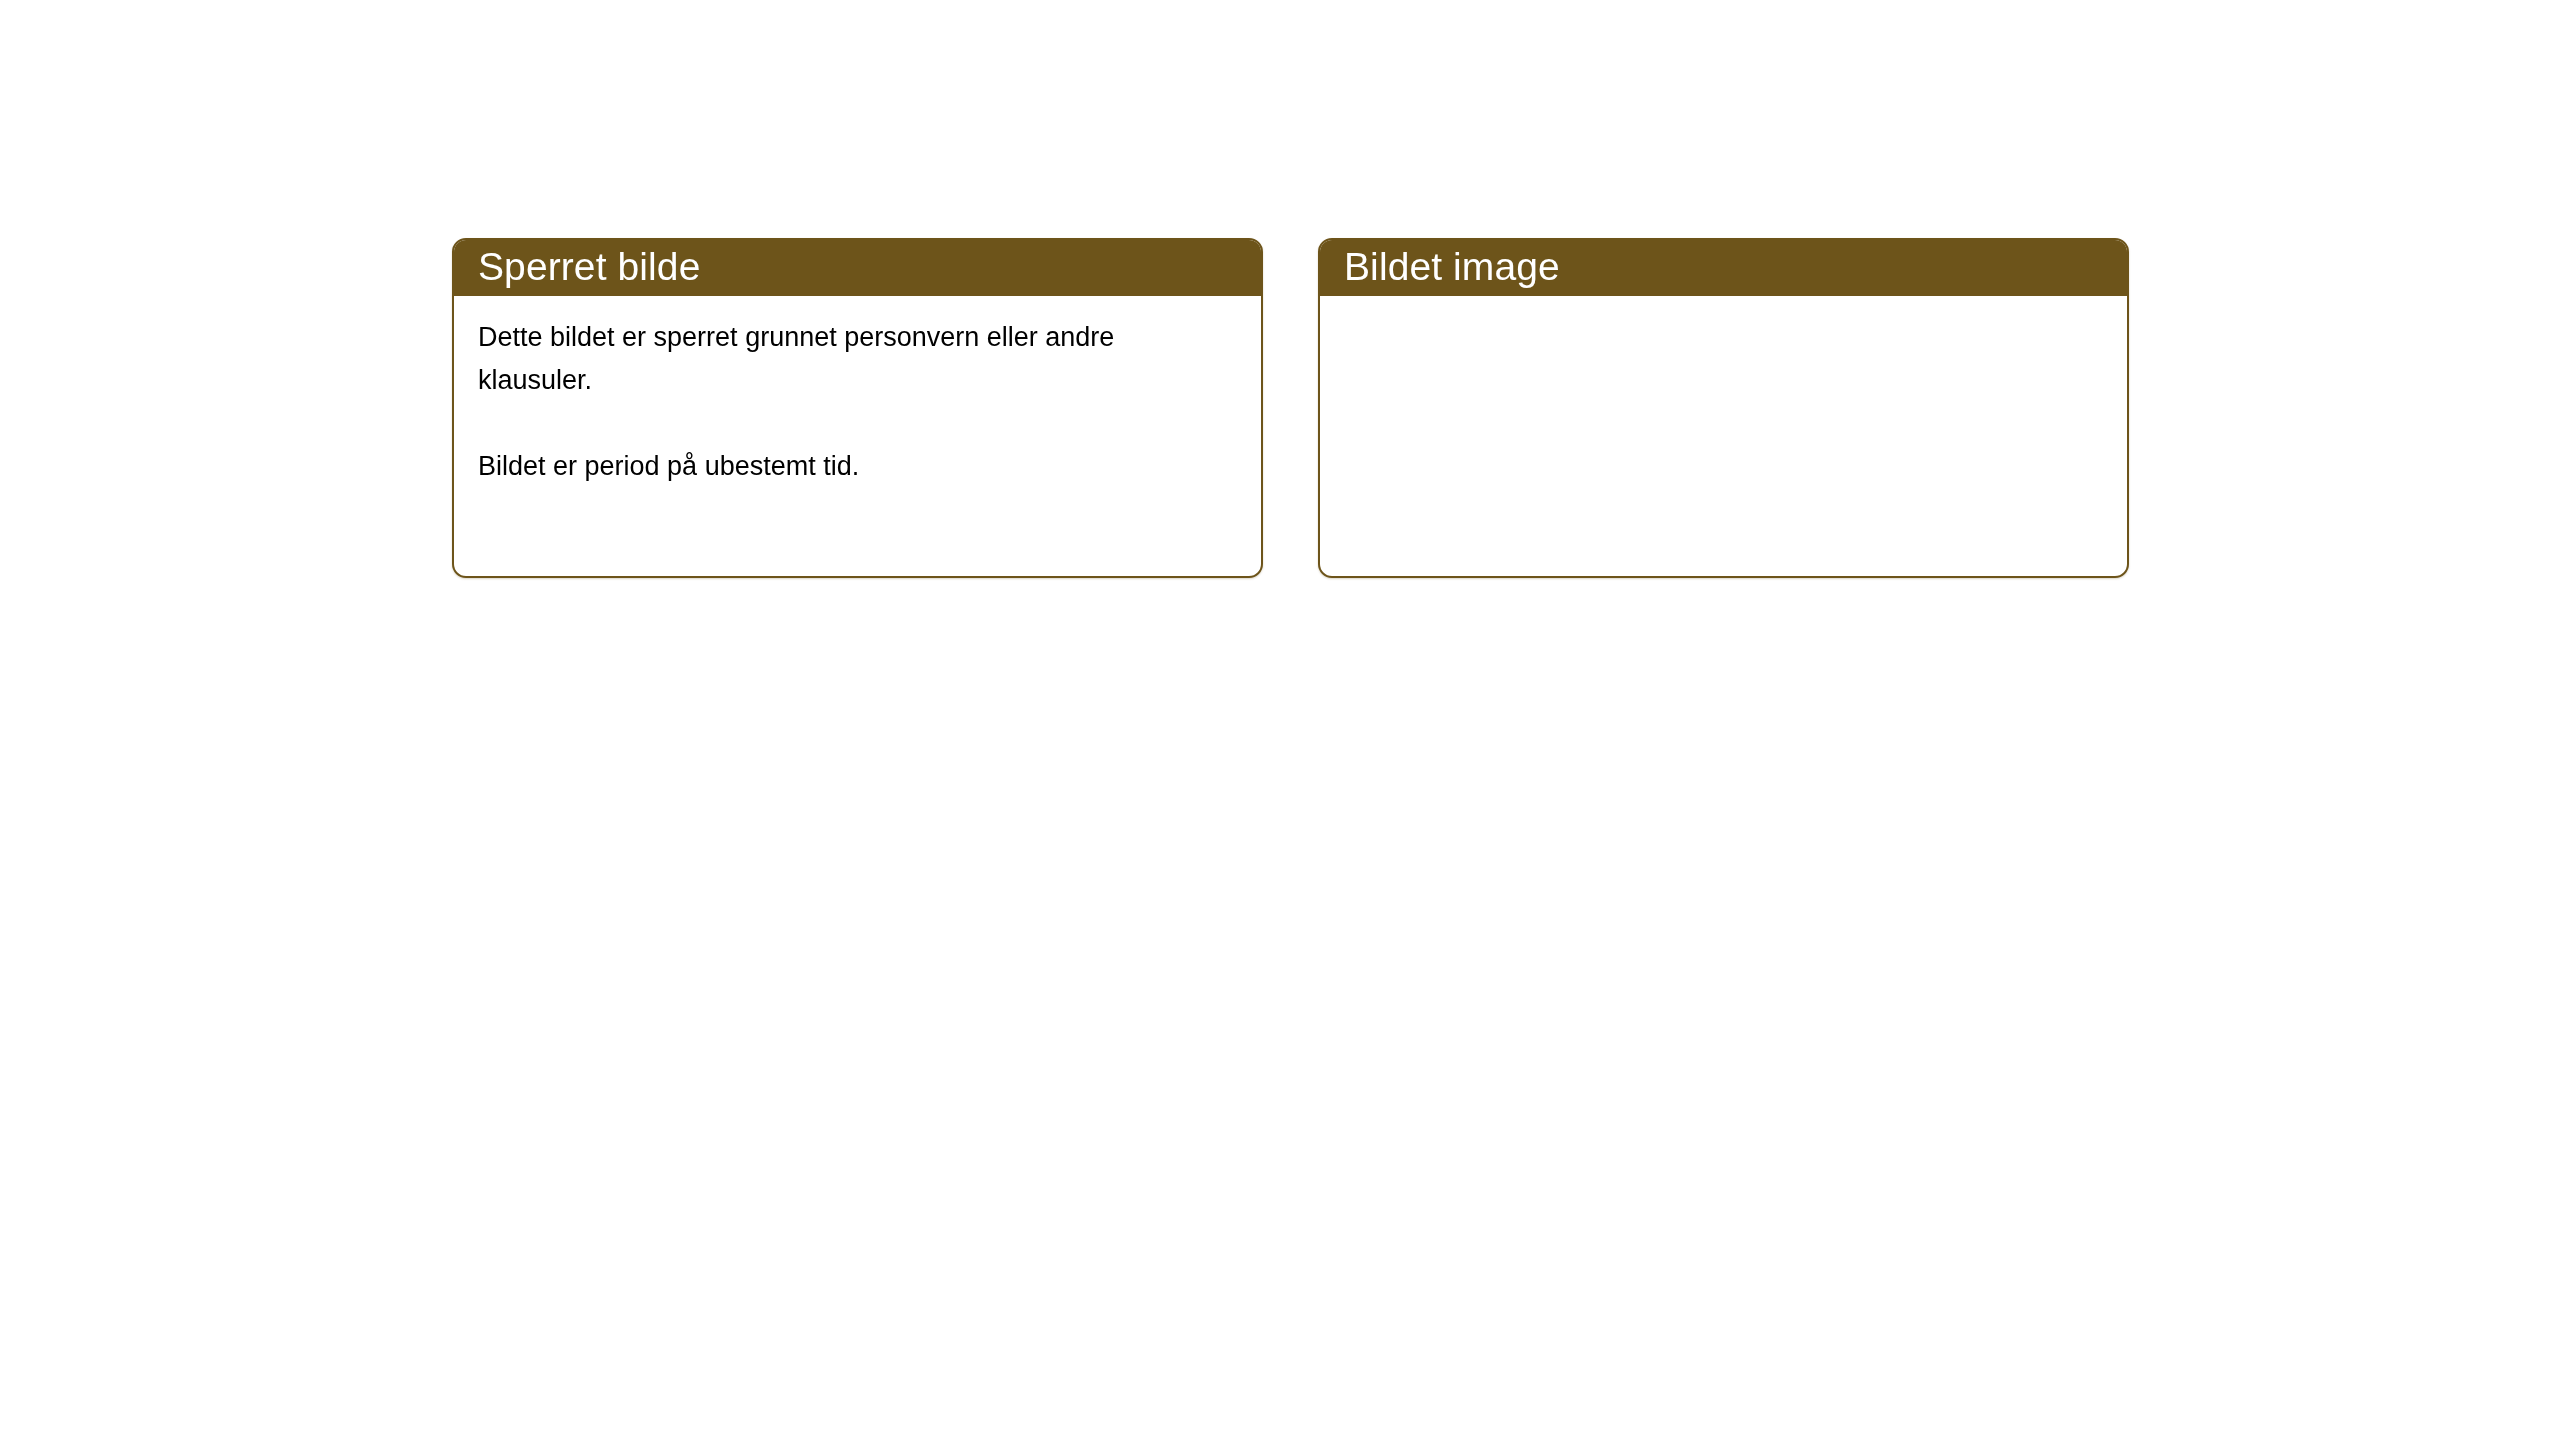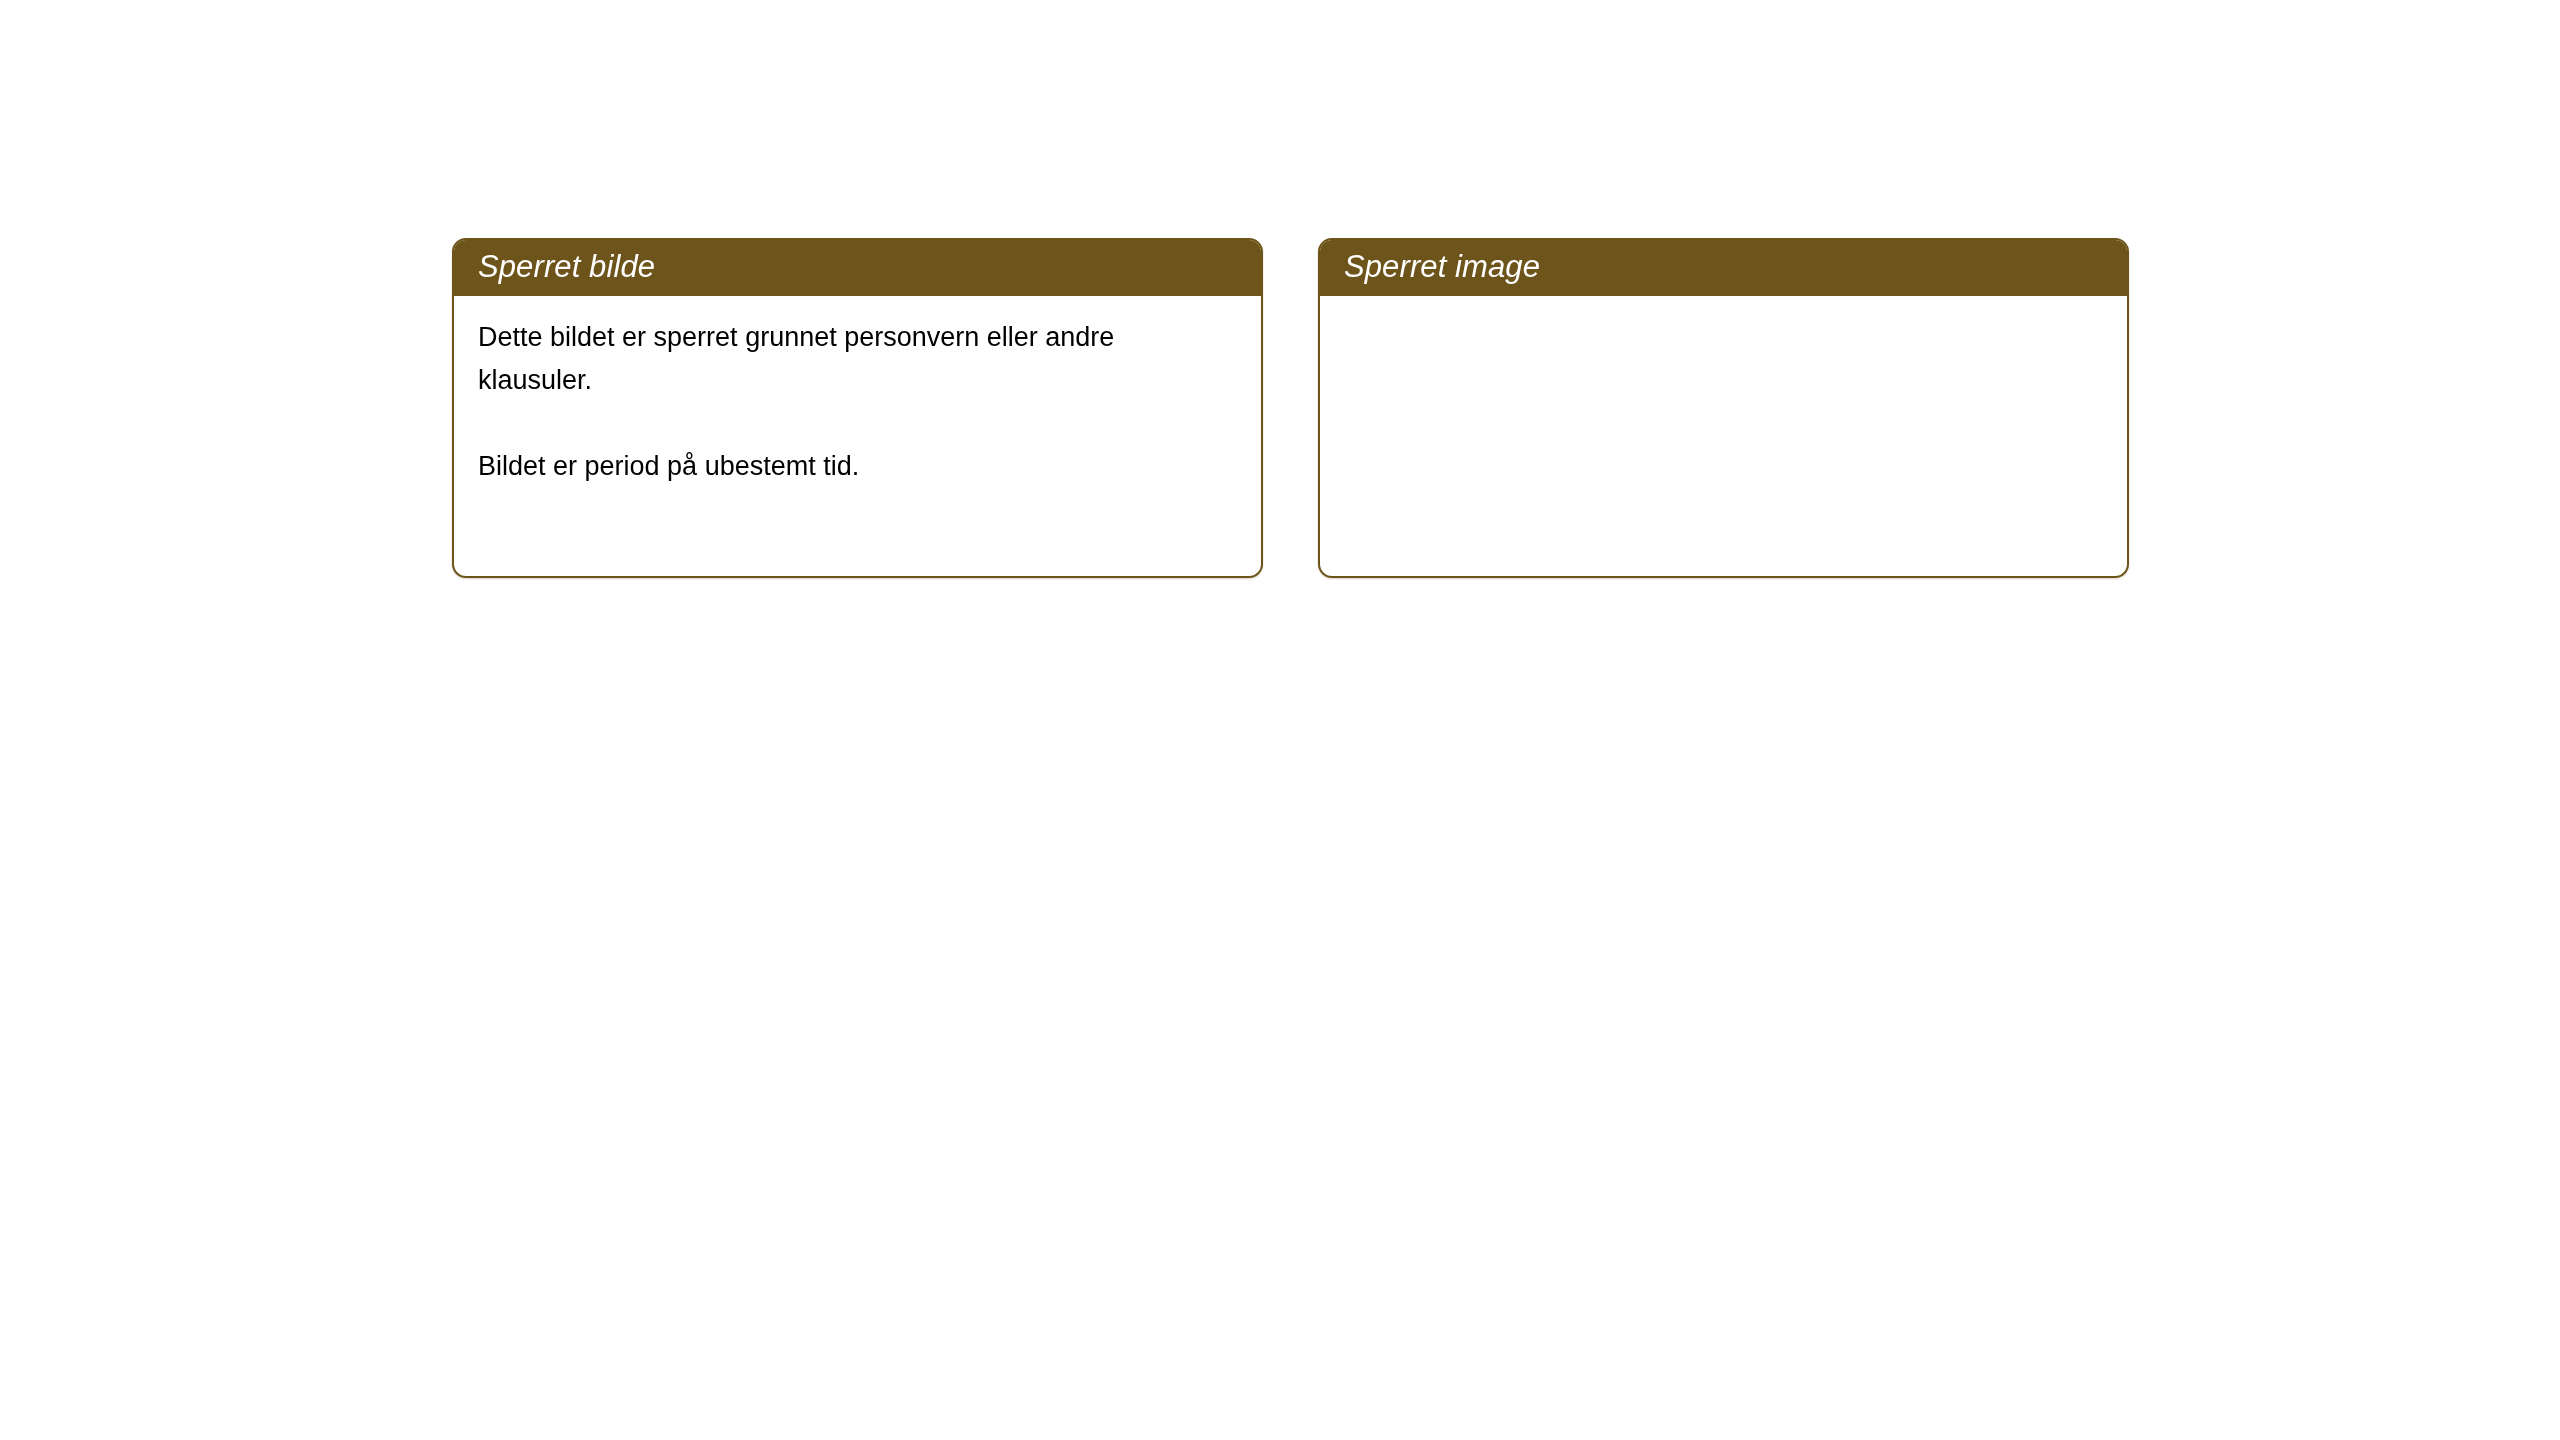--- a/index.html
+++ b/index.html
@@ -47,27 +47,26 @@
     background: #6d541a;
     color: #ffffff;
     padding: 8px 24px 10px 24px;
     min-height: 46px;
     box-sizing: border-box;
     display: flex;
     align-items: center;
   }
 
   .card-title {
-    font-size: 31px;
+    font-size: 39px;
     line-height: 38px;
     font-weight: 400;
     color: #ffffff;
     letter-spacing: 0.1px;
     white-space: nowrap;
-    font-style: italic;
   }
 
   .card-body {
     padding: 20px 24px 10px 24px;
     flex: 1 1 auto;
   }
 
   .card-paragraph {
     font-size: 27px;
     line-height: 43px;
@@ -93,21 +92,21 @@
       </div>
       <div class="card-body">
         <p class="card-paragraph">Dette bildet er sperret grunnet personvern eller andre klausuler.</p>
         <div class="paragraph-gap"></div>
         <p class="card-paragraph">Bildet er period på ubestemt tid.</p>
       </div>
     </div>
 
     <div class="card">
       <div class="card-header">
-        <span class="card-title">Sperret image</span>
+        <span class="card-title">Bildet image</span>
       </div>
       <div class="card-body">
         <div class="paragraph-gap"></div>
       </div>
     </div>
 
   </div>
 
 </div>
 

